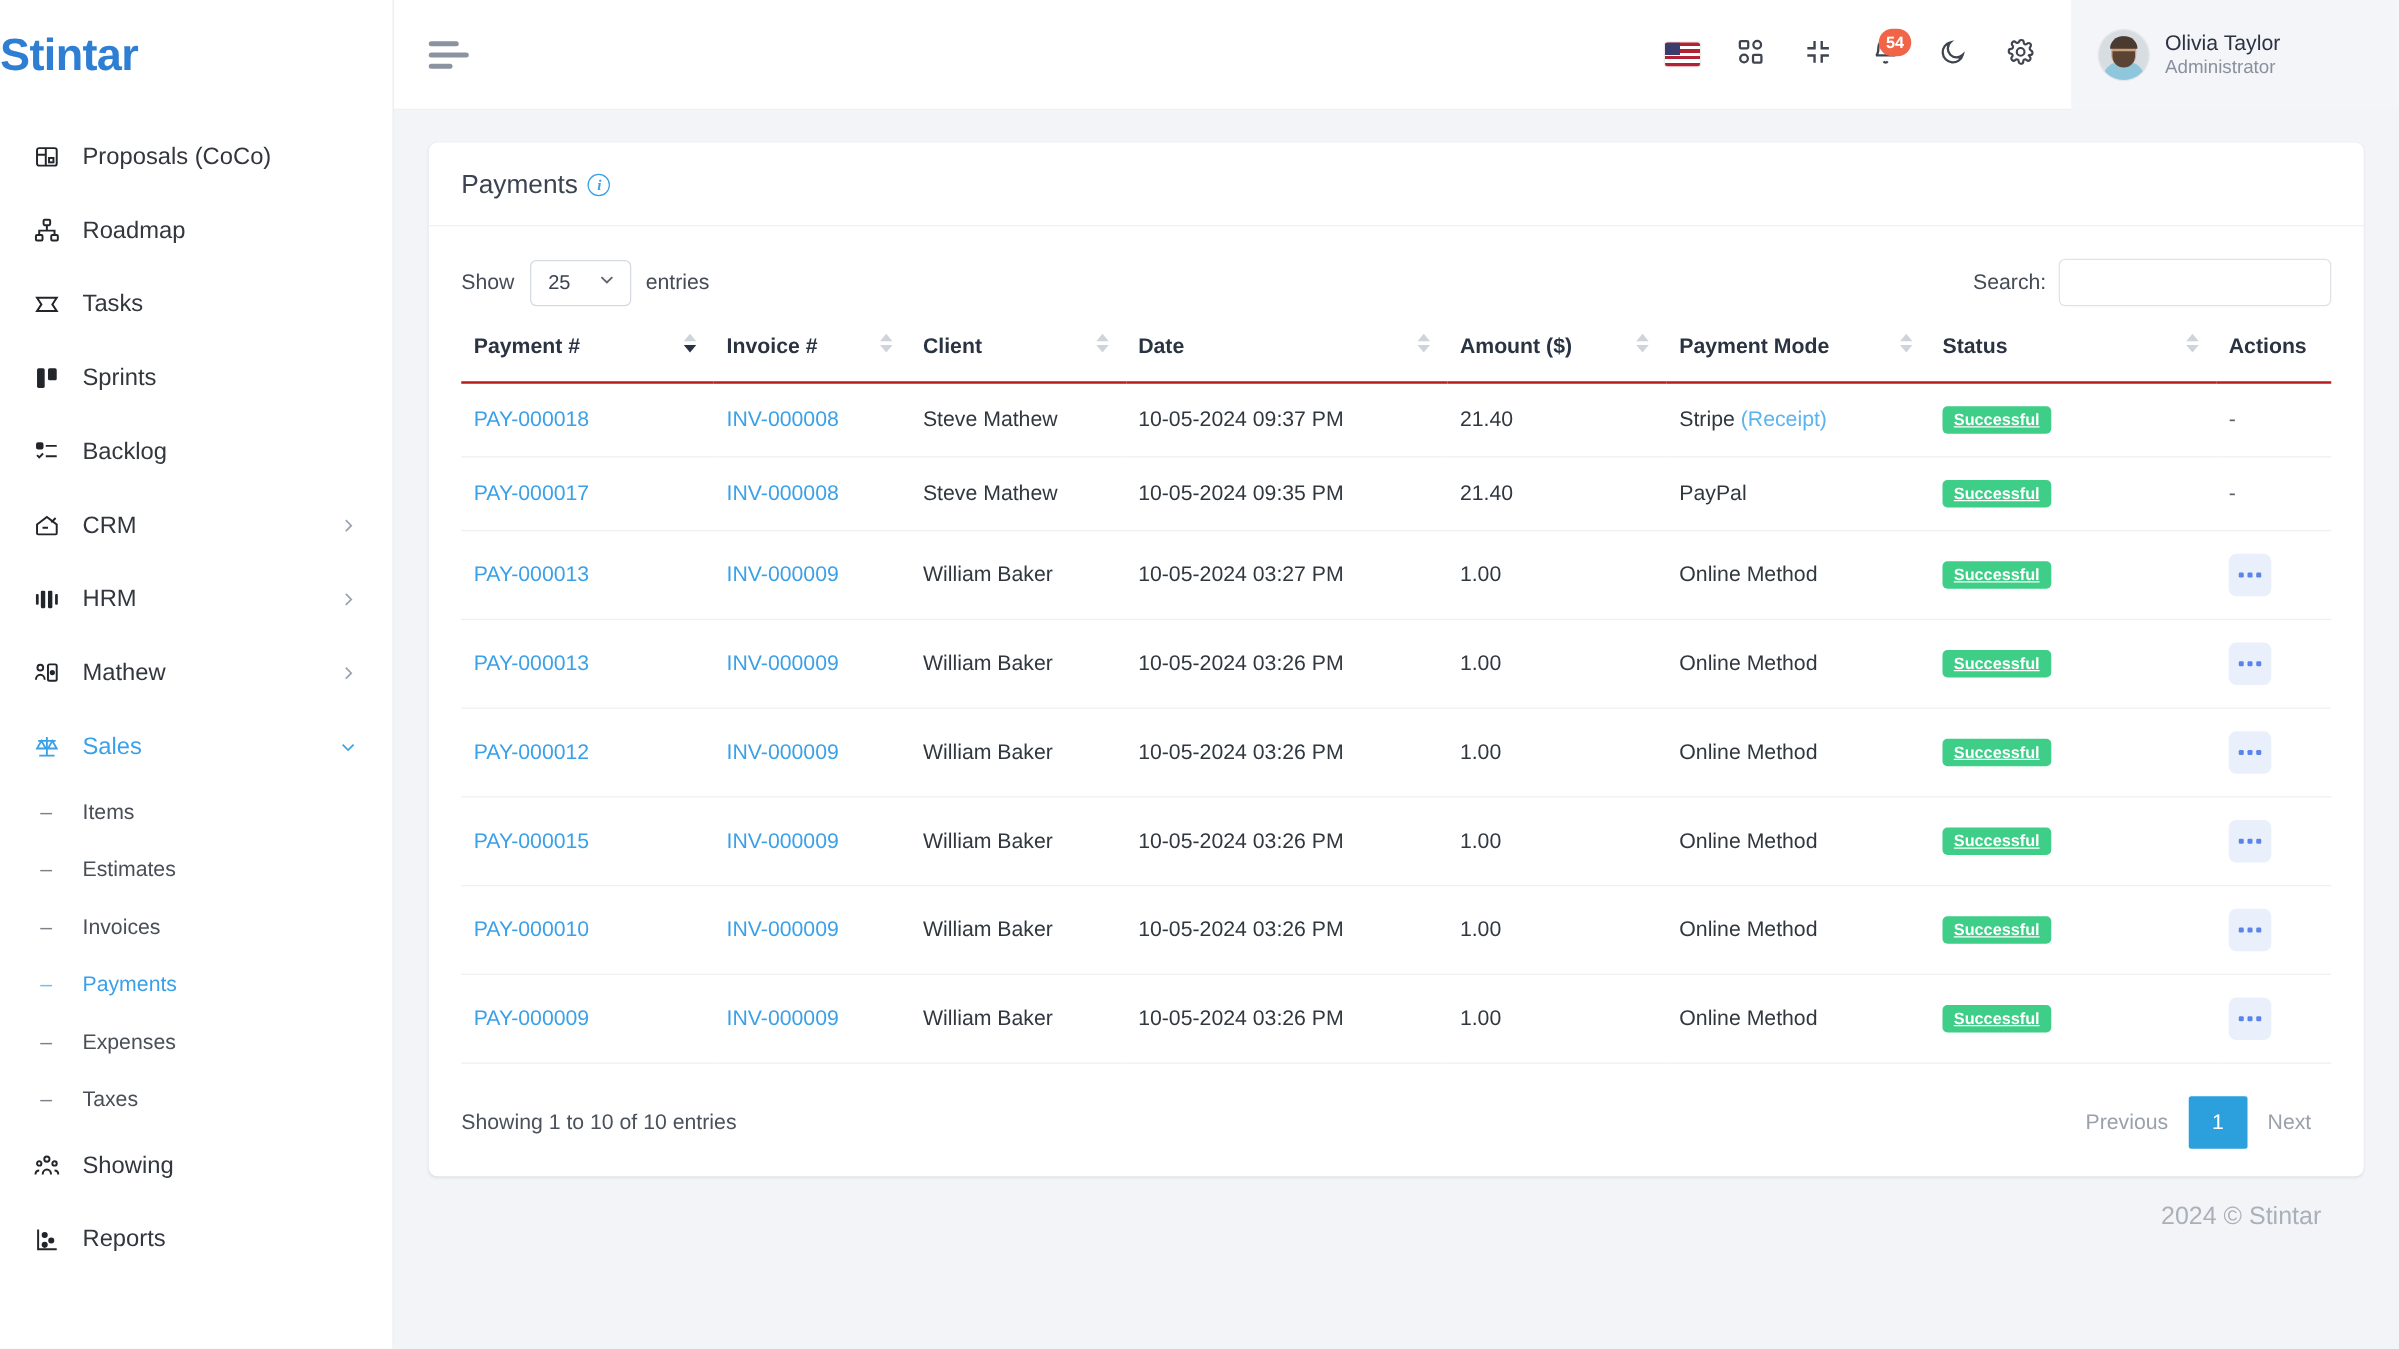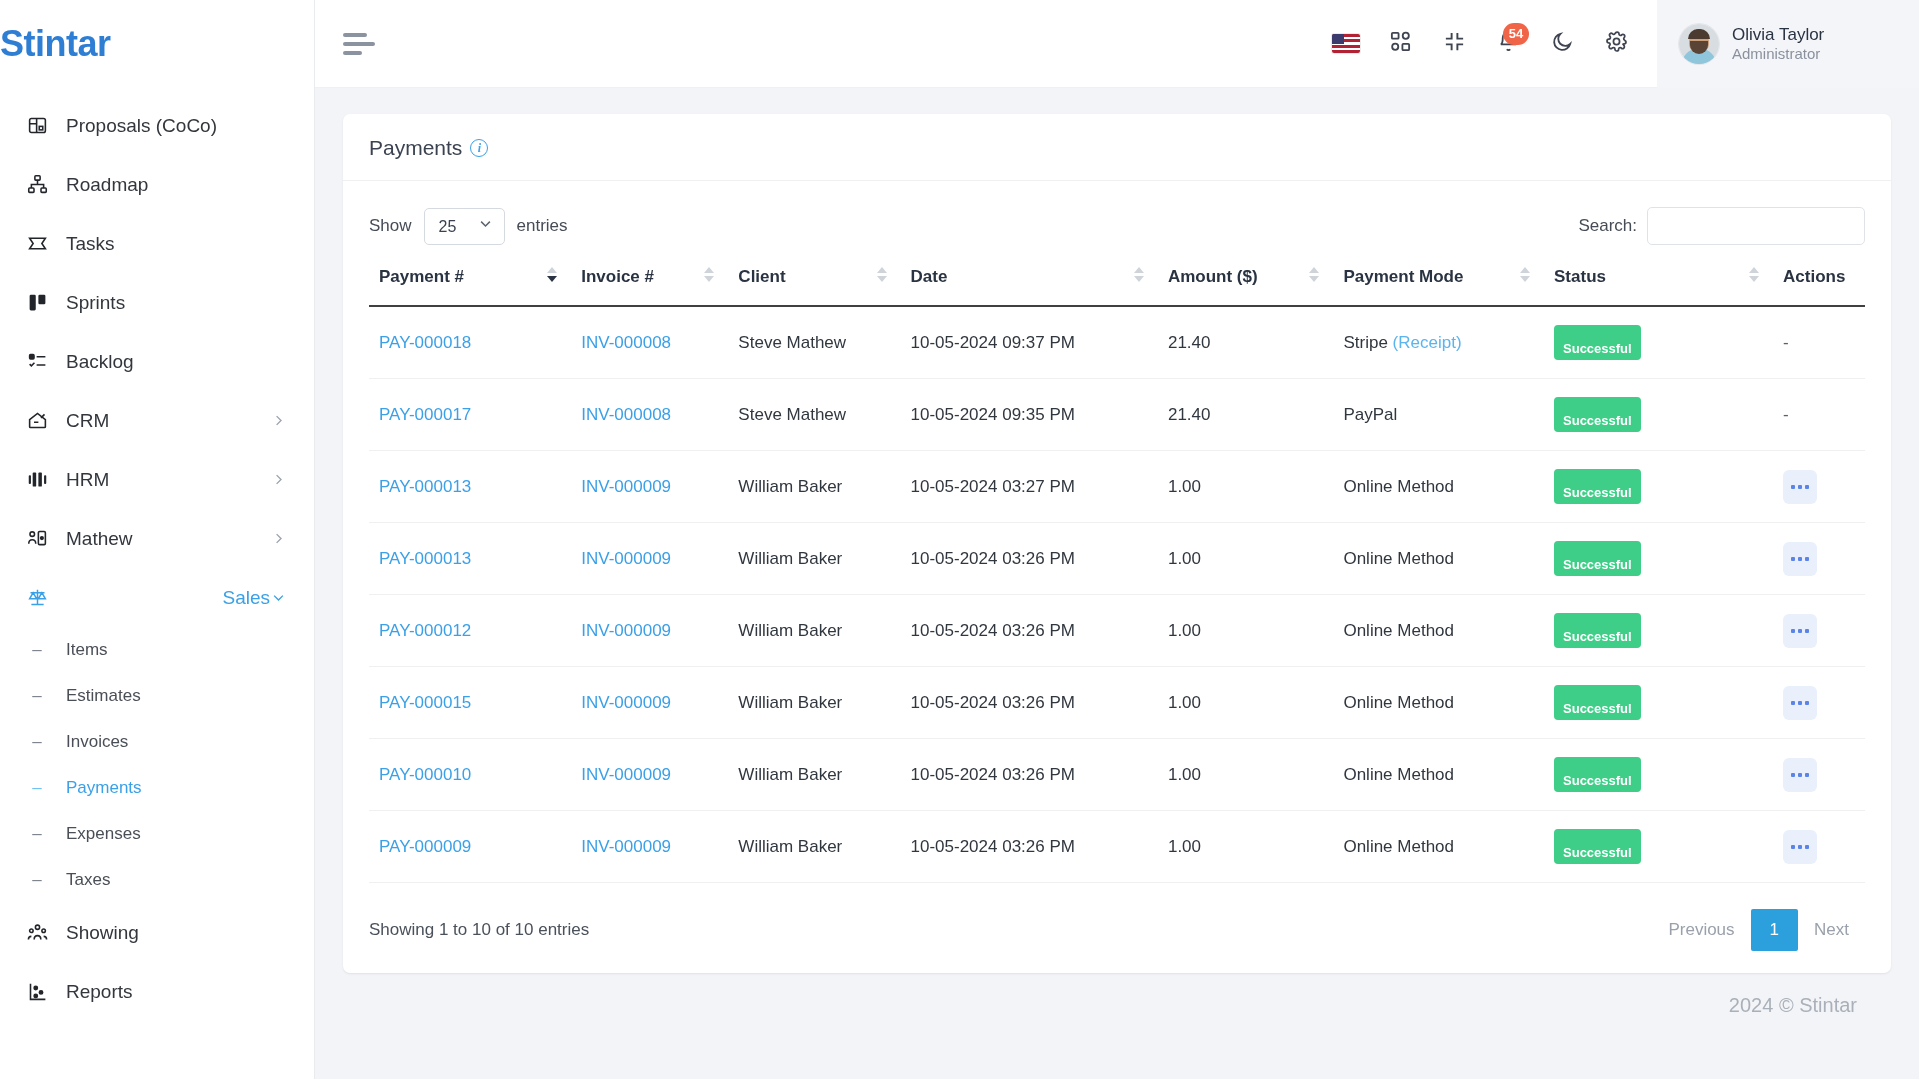--- a/index.html
+++ b/index.html
@@ -38,21 +38,21 @@
     width: 30px; height: 26px; margin-right: 14px;
     display: flex; align-items: center; justify-content: center;
     color: #22252a; flex: 0 0 30px;
   }
   .nav-item .ico svg { display: block; }
   .nav-item .label { flex: 1; white-space: nowrap; }
   .nav-item .chev {
     width: 16px; height: 16px; color: #9aa3ad;
     display: flex; align-items: center; justify-content: center;
   }
-  .nav-item.active { color: #3aa0e8; text-align: right; }
+  .nav-item.active { color: #3aa0e8; }
   .nav-item.active .ico { color: #3aa0e8; }
   .nav-item.active .chev { color: #3aa0e8; }
 
   .subnav { padding: 0; }
   .subnav-item {
     display: flex; align-items: center;
     height: 46px; padding-left: 22px;
     font-size: 17px; color: #4a4f57; cursor: pointer;
   }
   .subnav-item .dash {
@@ -195,21 +195,21 @@
     width: 218px; height: 38px;
     border: 1px solid #dfe3e8; border-radius: 5px;
     padding: 0 11px; font-size: 16px; outline: none;
     font-family: "Liberation Sans", sans-serif; color: #3b4351;
     background: #fff;
   }
 
   table.dt { width: 100%; border-collapse: collapse; table-layout: fixed; }
   table.dt thead th {
     text-align: left; font-size: 17px; color: #2a3342; font-weight: bold;
-    padding: 0 10px 18px 10px; border-bottom: 2px solid #404040;
+    padding: 0 10px 18px 10px; border-bottom: 2px solid #b91c1c;
     position: relative; cursor: pointer; white-space: nowrap;
   }
   table.dt thead th .sorter {
     position: absolute; right: 14px; top: 0px;
     display: flex; flex-direction: column; gap: 3px; align-items: center;
   }
   .sort-up, .sort-dn {
     width: 0; height: 0; border-left: 5px solid transparent; border-right: 5px solid transparent;
   }
   .sort-up { border-bottom: 6px solid #cfd4da; }
@@ -222,21 +222,21 @@
     padding: 18px 10px; border-bottom: 1px solid #eef0f2;
     vertical-align: middle; white-space: nowrap;
     overflow: hidden; text-overflow: ellipsis;
   }
   table.dt tbody tr:last-child td { border-bottom: 1px solid #eef0f2; }
   .lnk { color: #3aa0e8; text-decoration: none; cursor: pointer; }
   .receipt-lnk { color: #5bb4ee; cursor: pointer; }
   .chip {
     display: inline-block; background: #3ece87; color: #ffffff;
     font-size: 13px; font-weight: bold;
-    padding: 17px 9px 5px 9px; border-radius: 4px; line-height: 1;
+    padding: 4px 9px 5px 9px; border-radius: 4px; line-height: 1; text-decoration: underline;
   }
   .dash-cell { color: #5a616b; }
   .act-btn {
     width: 34px; height: 34px; border: none; border-radius: 6px;
     background: #e9f0fb; color: #5b84e8; cursor: pointer;
     display: flex; align-items: center; justify-content: center;
     gap: 3px; padding: 0;
   }
   .act-btn i { width: 4px; height: 4px; background: #5b84e8; border-radius: 1px; display: block; }
 

